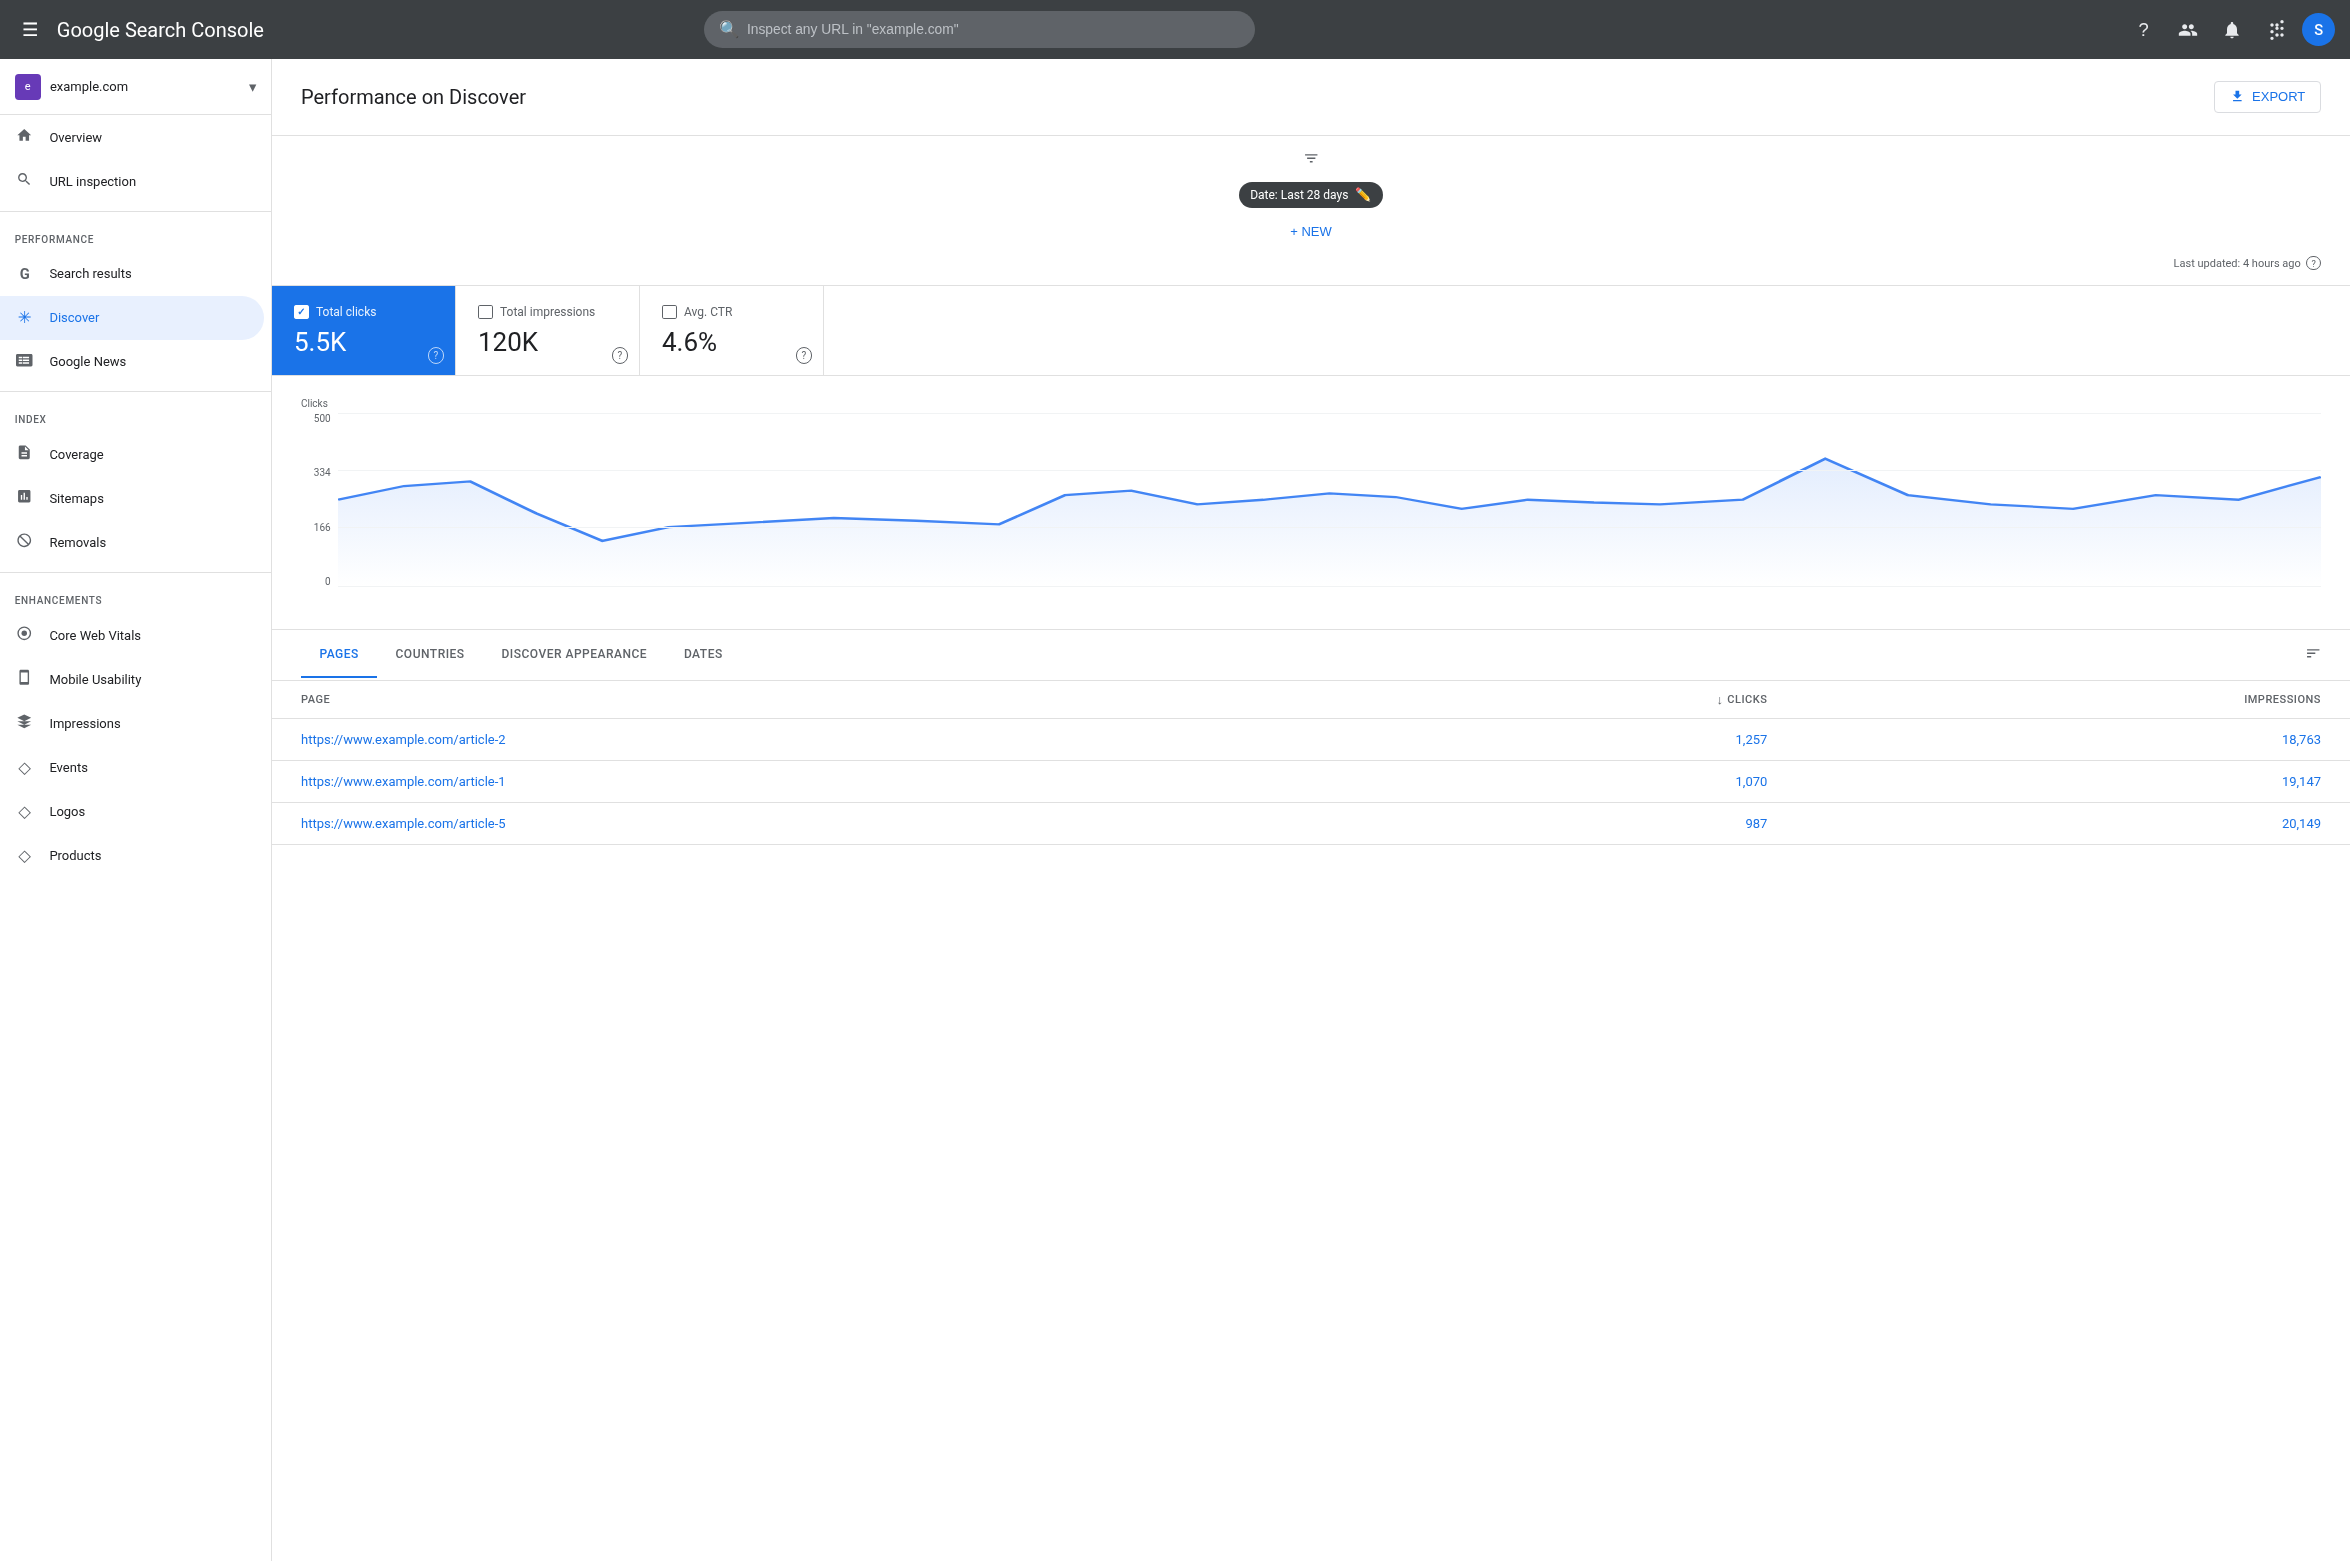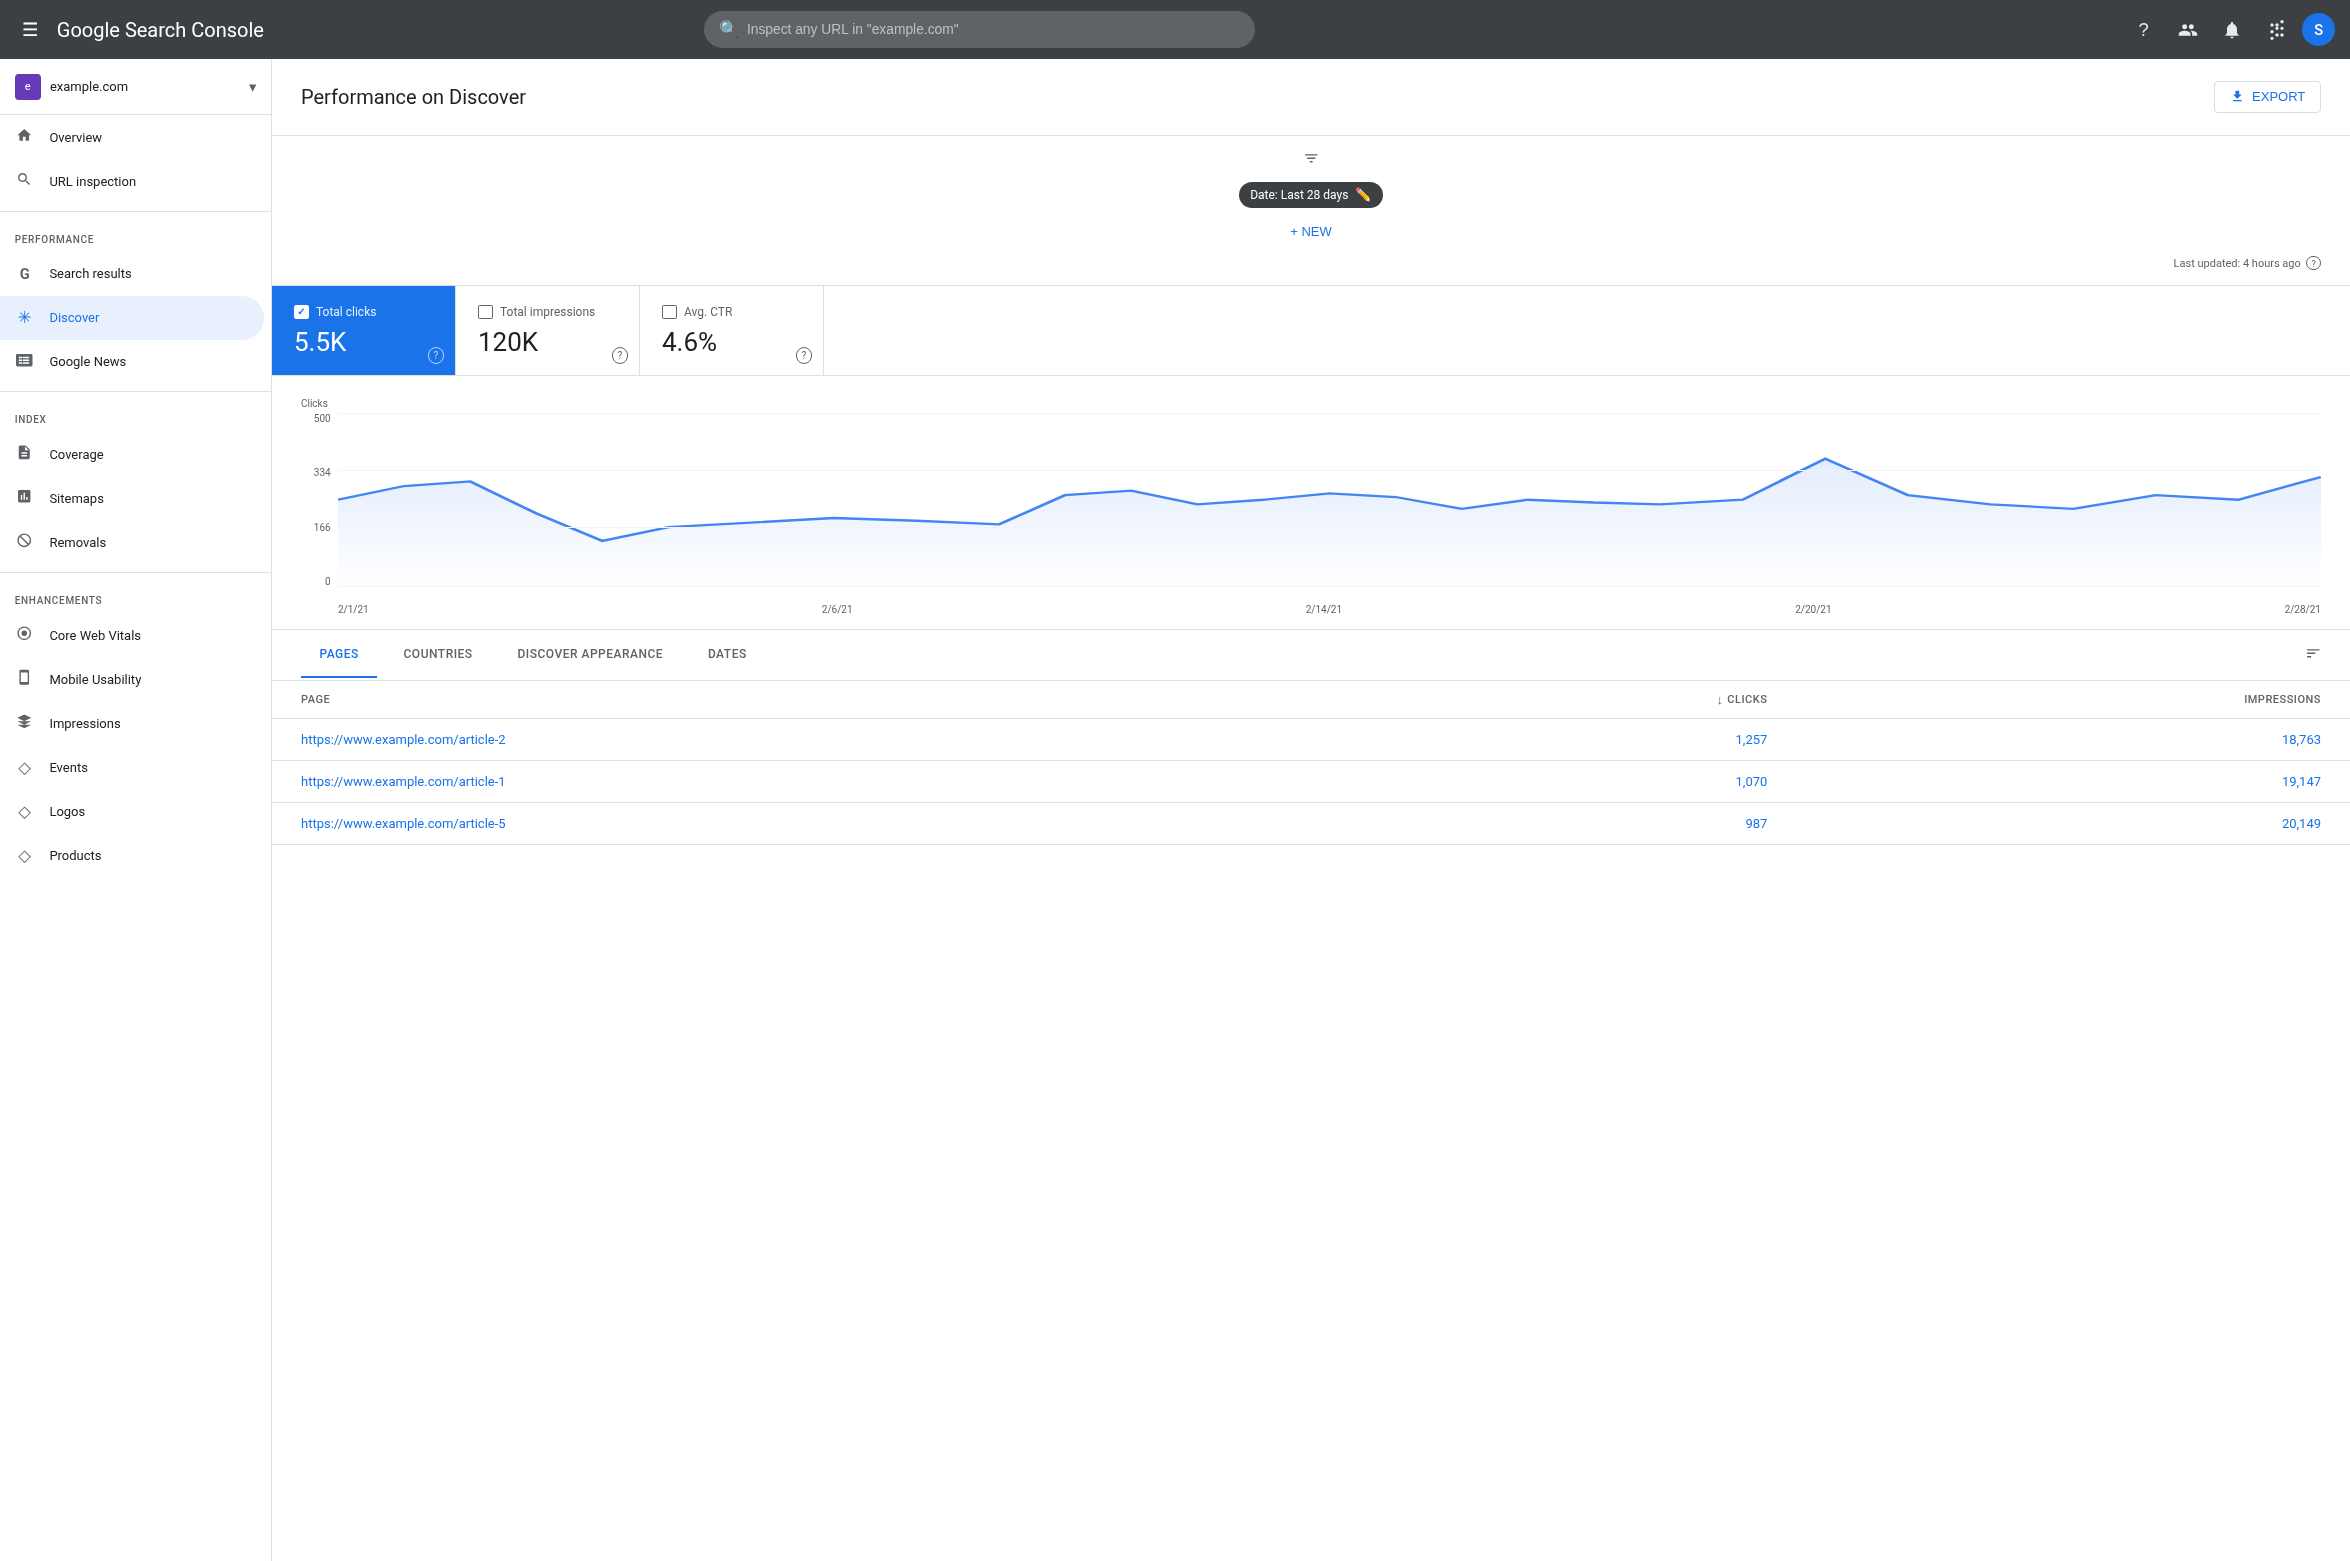--- a/index.html
+++ b/index.html
@@ -153,21 +153,21 @@
     .chart-x-axis {
       position: absolute; left: 37px; right: 0; bottom: 0; height: 27.5px;
       display: flex; justify-content: space-between; align-items: flex-end;
     }
     .chart-x-tick { font-size: 10px; color: #5f6368; }
 
     
     .table-section { padding: 0; }
     .tabs-row {
       display: flex; align-items: center; border-bottom: 0.9px solid #e0e0e0;
-      padding: 0 29px; gap: 8px; justify-content: center;
+      padding: 0 29px; gap: 0; justify-content: center;
     }
     .tab {
       padding: 14.7px 18.4px; font-size: 12px; font-weight: 500;
       color: #5f6368; cursor: pointer; border-bottom: 2.8px solid transparent;
       text-transform: uppercase; letter-spacing: 0.5px;
     }
     .tab.active { color: #1a73e8; border-bottom-color: #1a73e8; }
     .filter-tab-icon { margin-left: auto; color: #5f6368; cursor: pointer; font-size: 16.5px; padding: 14.7px 0; }
 
     .data-table { width: 100%; border-collapse: collapse; }
@@ -421,27 +421,20 @@
                 <stop offset="100%" stop-color="#4285f4" stop-opacity="0"></stop>
               </linearGradient>
             </defs>
 
             <path d="M0,95 L40,80 L80,75 L120,110 L160,140 L200,125 L250,120 L300,115 L350,118 L400,122 L440,90 L480,85 L520,100 L560,95 L600,88 L640,92 L680,105 L720,95 L760,98 L800,100 L850,95 L900,50 L950,90 L1000,100 L1050,105 L1100,90 L1150,95 L1200,70 L1200,190 L0,190 Z" fill="url(#lineGrad)"></path>
 
             <polyline points="0,95 40,80 80,75 120,110 160,140 200,125 250,120 300,115 350,118 400,122 440,90 480,85 520,100 560,95 600,88 640,92 680,105 720,95 760,98 800,100 850,95 900,50 950,90 1000,100 1050,105 1100,90 1150,95 1200,70" fill="none" stroke="#4285f4" stroke-width="2.5"></polyline>
           </svg>
         </div>
 
-        <div class="chart-x-axis">
-          <span class="chart-x-tick">2/1/21</span>
-          <span class="chart-x-tick">2/6/21</span>
-          <span class="chart-x-tick">2/14/21</span>
-          <span class="chart-x-tick">2/20/21</span>
-          <span class="chart-x-tick">2/28/21</span>
-        </div>
       </div>
     </div>
 
     <div class="table-section">
 
       <div class="tabs-row">
         <div class="tab active">PAGES</div>
         <div class="tab">COUNTRIES</div>
         <div class="tab">DISCOVER APPEARANCE</div>
         <div class="tab">DATES</div>

